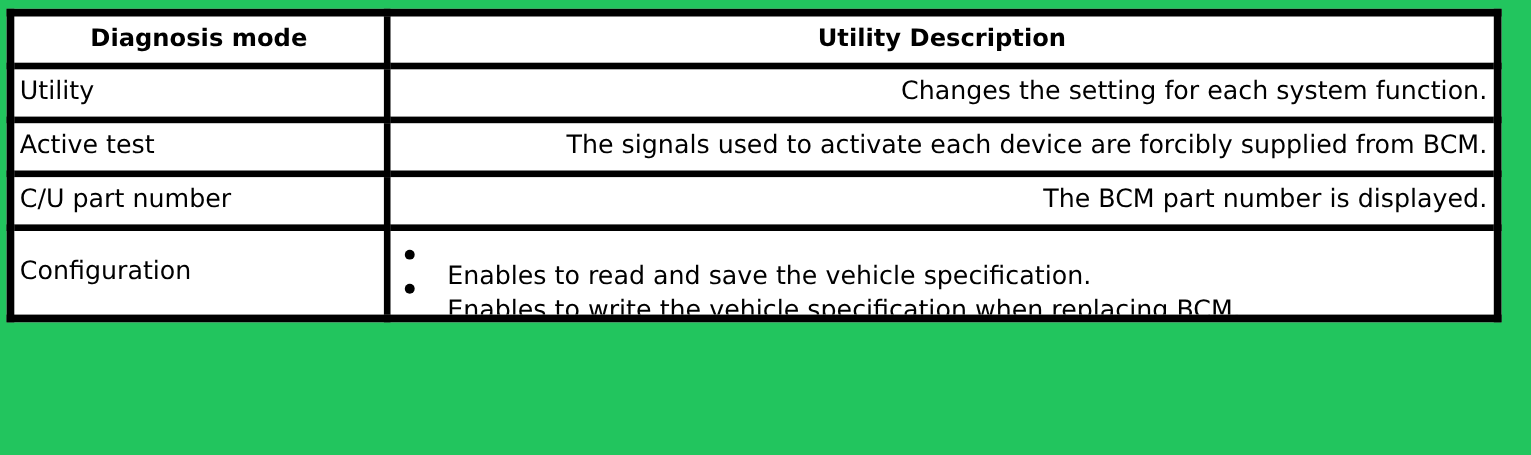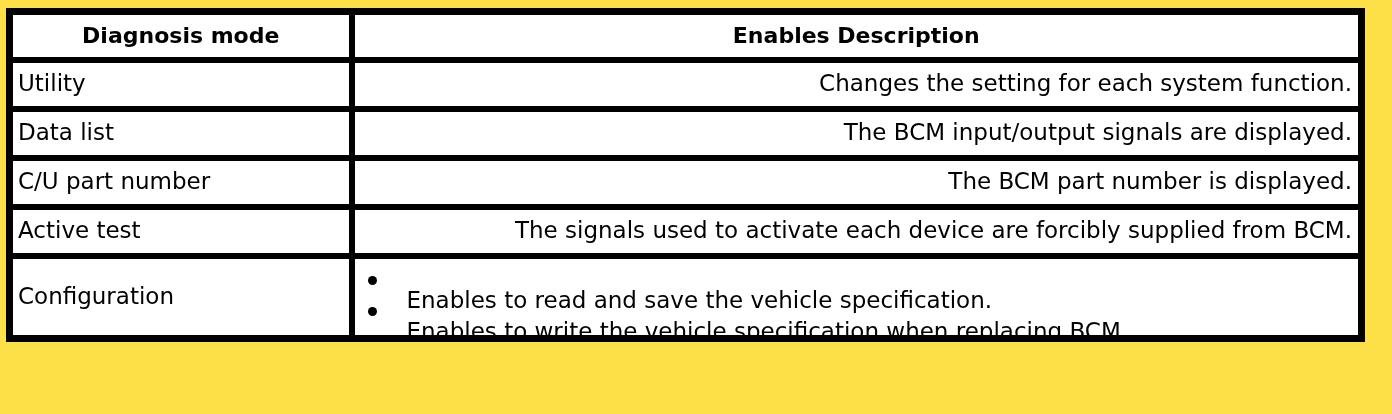--- a/index.html
+++ b/index.html
@@ -9,21 +9,21 @@
     width: 1392px;
     height: 414px;
     font-family: "DejaVu Sans", "Liberation Sans", sans-serif;
     color: #000000;
     -webkit-font-smoothing: none;
   }
   .page {
     position: relative;
     width: 1392px;
     height: 414px;
-    background: #fde047;
+    background: #22c55e;
     overflow: hidden;
   }
   table.diag-table {
     position: absolute;
     left: 6px;
     top: 8px;
     width: 1359px;
     border-collapse: collapse;
     table-layout: fixed;
     background: #ffffff;
@@ -85,39 +85,35 @@
 
 <div class="page">
   <table class="diag-table">
     <colgroup>
       <col class="col-mode">
       <col class="col-desc">
     </colgroup>
     <thead>
       <tr>
         <th>Diagnosis mode</th>
-        <th>Enables Description</th>
+        <th>Utility Description</th>
       </tr>
     </thead>
     <tbody id="table-body">
         <tr>
           <td class="mode-cell">Utility</td>
           <td class="desc-cell"><span class="seg-regular">Changes the setting for each system function.</span></td>
         </tr>
         <tr>
-          <td class="mode-cell">Data list</td>
-          <td class="desc-cell"><span class="seg-regular">The BCM input/output signals are displayed.</span></td>
+          <td class="mode-cell">Active test</td>
+          <td class="desc-cell"><span class="seg-regular">The signals used to activate each device are forcibly supplied from BCM.</span></td>
         </tr>
         <tr>
           <td class="mode-cell">C/U part number</td>
           <td class="desc-cell"><span class="seg-regular">The BCM part number is displayed.</span></td>
-        </tr>
-        <tr>
-          <td class="mode-cell">Active test</td>
-          <td class="desc-cell"><span class="seg-regular">The signals used to activate each device are forcibly supplied from BCM.</span></td>
         </tr>
         <tr>
           <td class="mode-cell">Configuration</td>
           <td class="desc-cell">
             <div class="bullet-list">
               <div class="bullet-line">
                 <span class="bullet-dot"></span>
                 <span class="bullet-text">Enables to read and save the vehicle specification.</span>
               </div>
               <div class="bullet-line">

